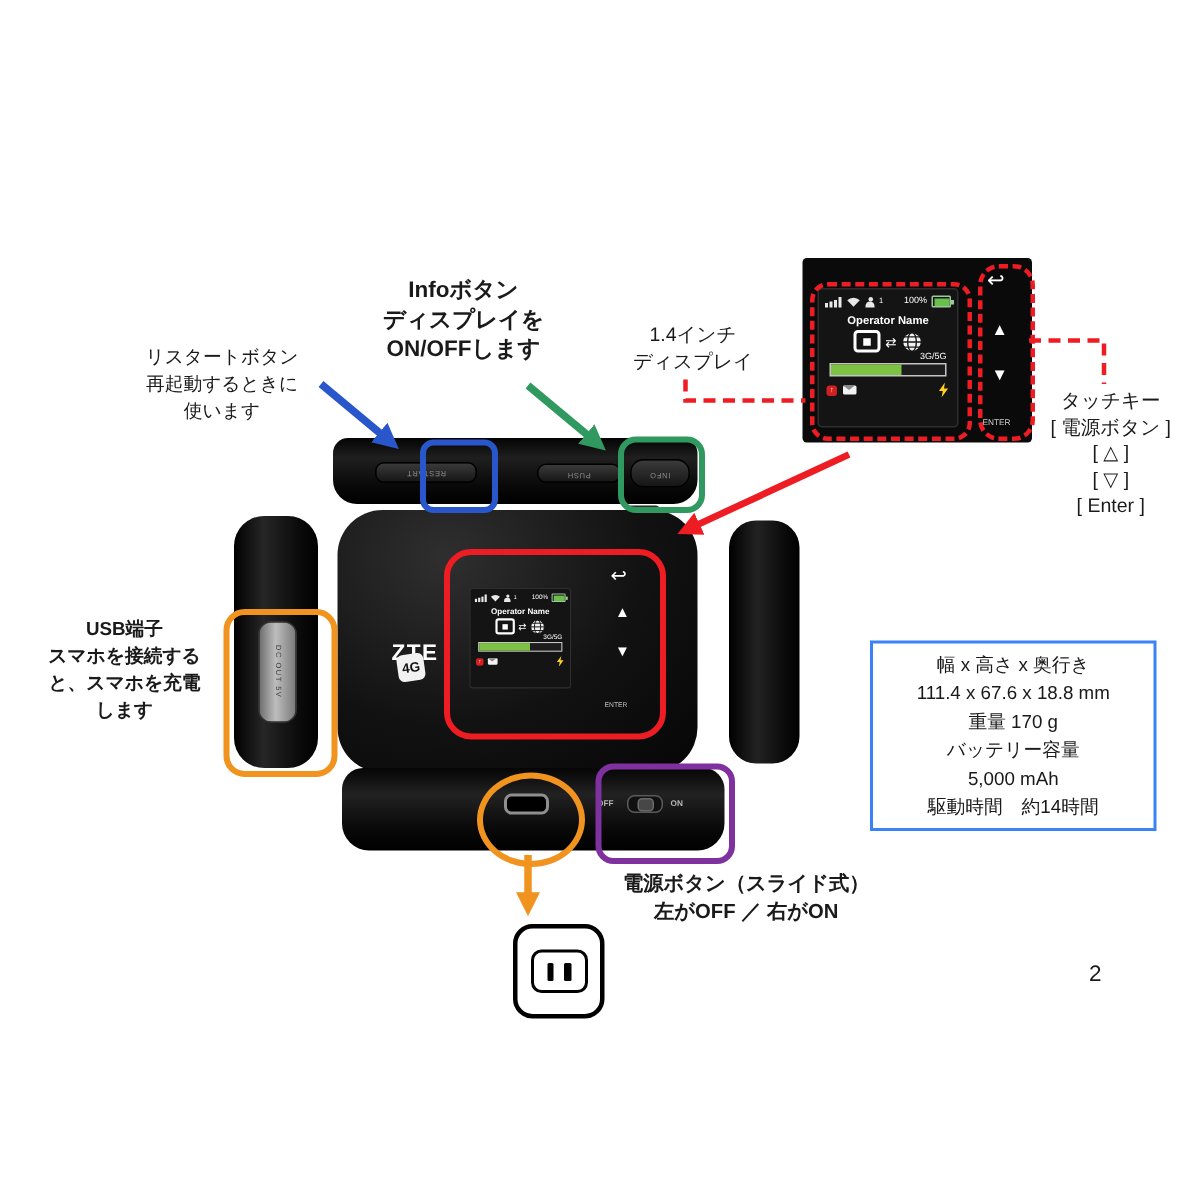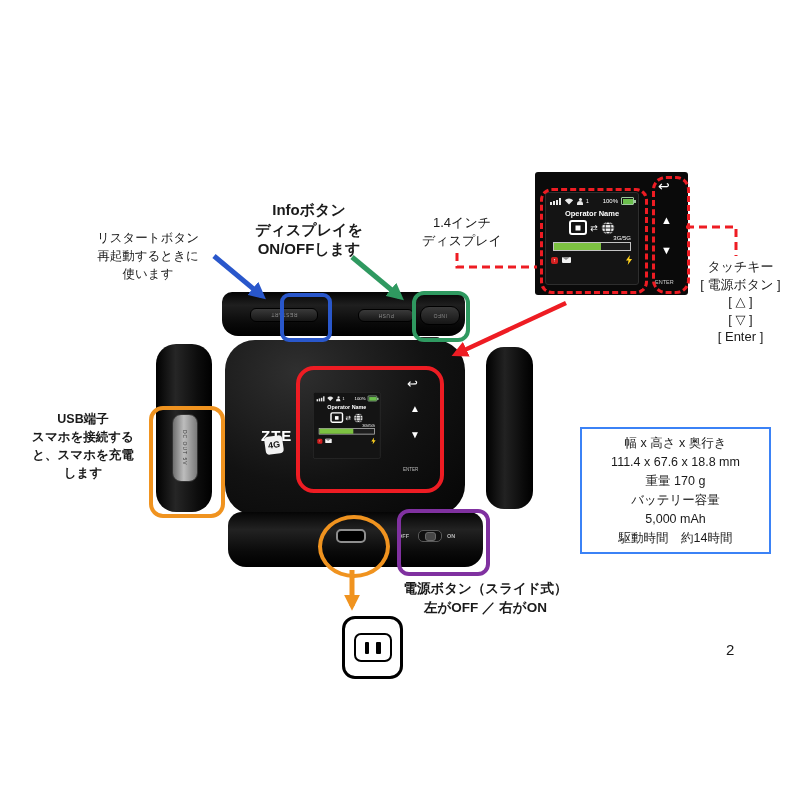--- a/index.html
+++ b/index.html
@@ -117,21 +117,21 @@
 <body>
 
 <div id="stage">
 
   <div class="abs note" style="left:78px;top:229px;width:140px;font-size:12.5px;">
     <div>リスタートボタン</div>
     <div>再起動するときに</div>
     <div>使います</div>
   </div>
 
-  <div class="abs note bold" style="left:243px;top:200px;width:132px;font-size:15px;line-height:1.3;">
+  <div class="abs note bold" style="left:243px;top:184px;width:132px;font-size:15px;line-height:1.3;">
     <div>Infoボタン</div>
     <div>ディスプレイを</div>
     <div>ON/OFFします</div>
   </div>
 
   <div class="abs note" style="left:416px;top:214px;width:92px;font-size:13px;line-height:1.4;">
     <div>1.4インチ</div>
     <div>ディスプレイ</div>
   </div>
 
@@ -144,21 +144,21 @@
   </div>
 
   <div class="abs note" style="left:22px;top:410px;width:122px;font-size:12.5px;font-weight:bold;">
     <div>USB端子</div>
     <div>スマホを接続する</div>
     <div>と、スマホを充電</div>
     <div>します</div>
   </div>
 
 
-  <div class="abs note bold" style="left:383px;top:580px;width:205px;font-size:13.5px;line-height:1.4;">
+  <div class="abs note bold" style="left:395px;top:580px;width:205px;font-size:13.5px;line-height:1.4;">
     <div>電源ボタン（スライド式）</div>
     <div>左がOFF ／ 右がON</div>
   </div>
 
   <div class="abs" id="spec-box">
     <div>幅 x 高さ x 奥行き</div>
     <div>111.4 x 67.6 x 18.8 mm</div>
     <div>重量 170 g</div>
     <div>バッテリー容量</div>
     <div>5,000 mAh</div>

